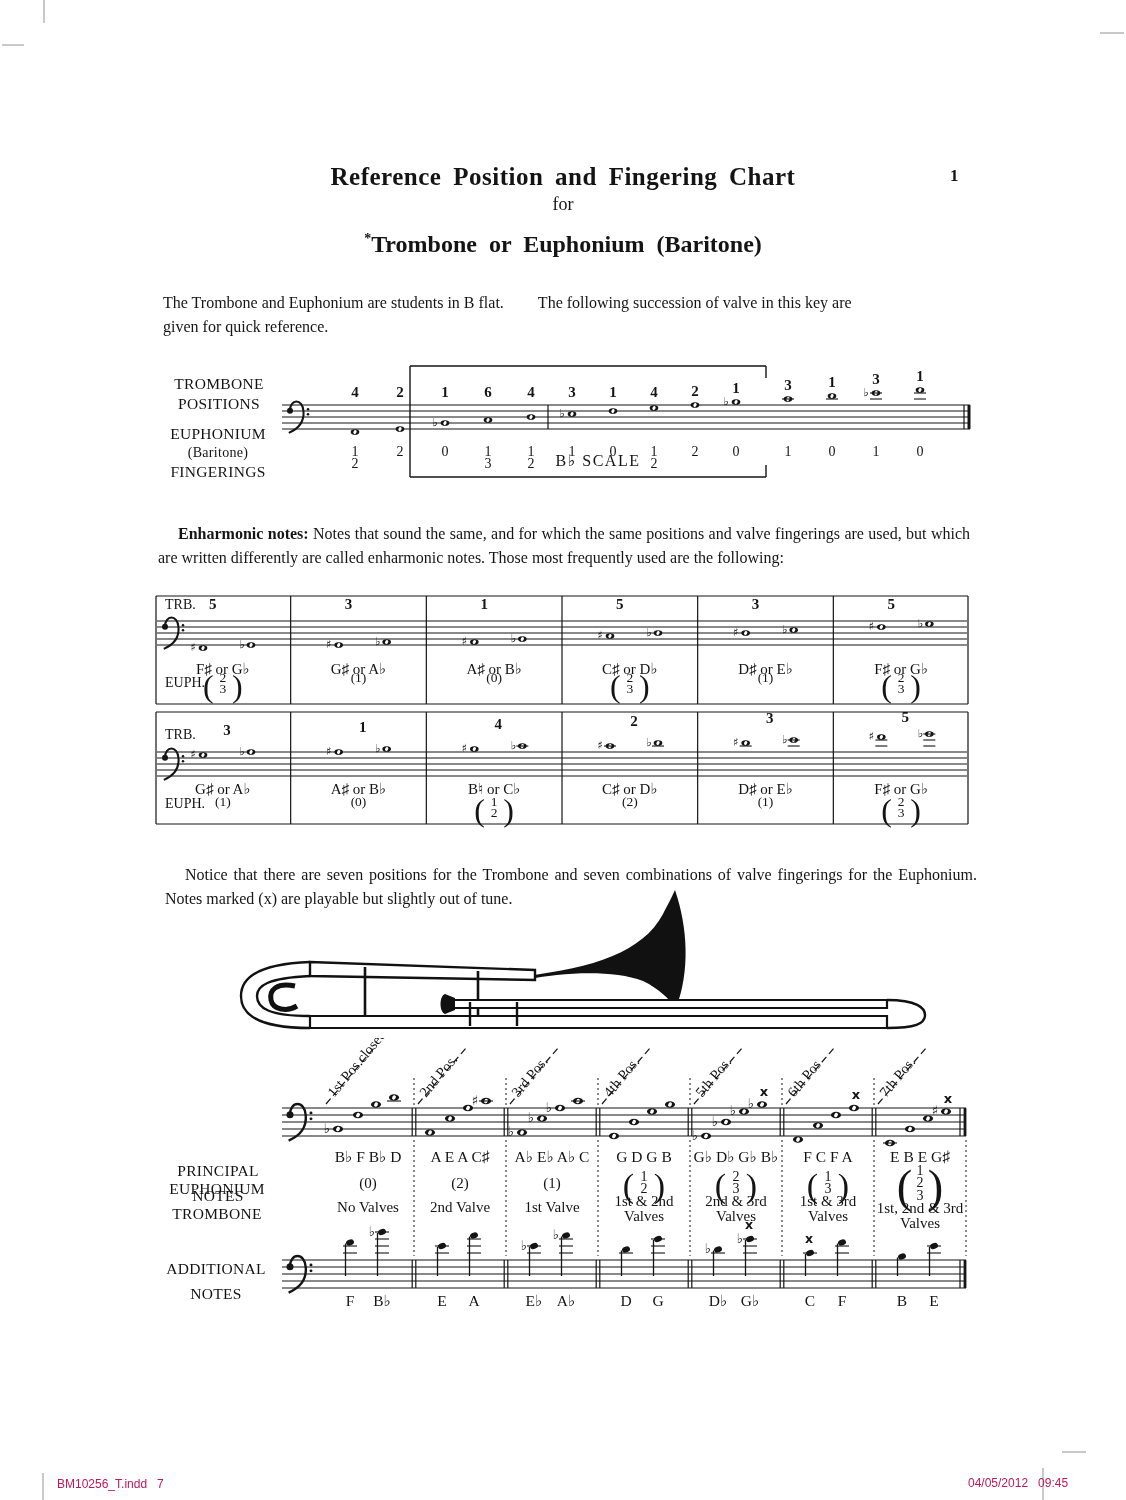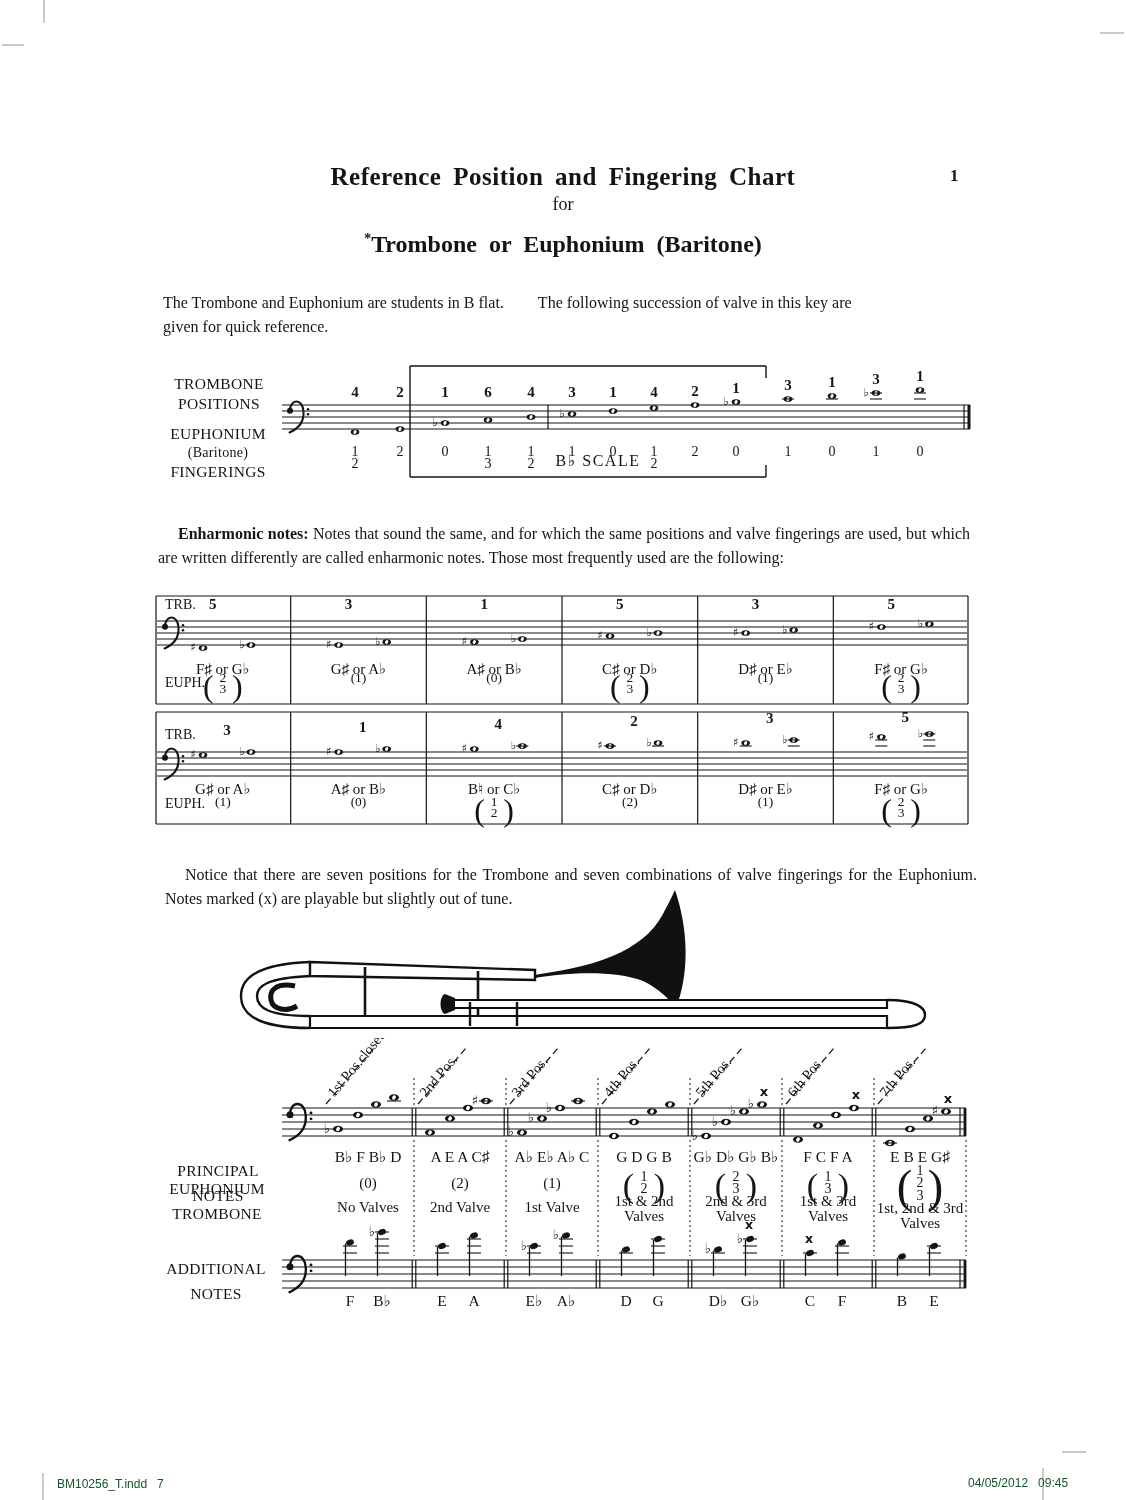--- a/index.html
+++ b/index.html
@@ -12,21 +12,21 @@
   .t2{font-size:18px;margin-top:3px;}
   .t3{font-size:24px;font-weight:bold;margin-top:16px;word-spacing:6px;}
   .star{font-size:14px;vertical-align:9px;font-weight:bold;}
   .pageno{position:absolute;left:950px;top:166px;font-size:17px;font-weight:bold;}
   .para{position:absolute;font-size:16px;line-height:23.5px;color:#151515;}
   .gap{display:inline-block;width:34px;}
   .lbl{position:absolute;text-align:center;font-size:15.5px;line-height:20px;letter-spacing:.3px;}
   .lbl2{line-height:25px;}
   .fnote{position:absolute;left:268px;top:1315px;font-size:14.5px;}
   .footer{position:absolute;font-family:"Liberation Sans","DejaVu Sans",sans-serif;
-          font-size:12px;color:#14532d;white-space:pre;}
+          font-size:12px;color:#be185d;white-space:pre;}
   svg text{user-select:none;}
 </style>
 </head>
 <body>
 
 <div class="page">
 
   <div class="cm" style="left:43px;top:0;width:2px;height:23px"></div>
   <div class="cm" style="left:2px;top:44px;width:22px;height:2px"></div>
   <div class="cm" style="left:1100px;top:32px;width:24px;height:2px"></div>

